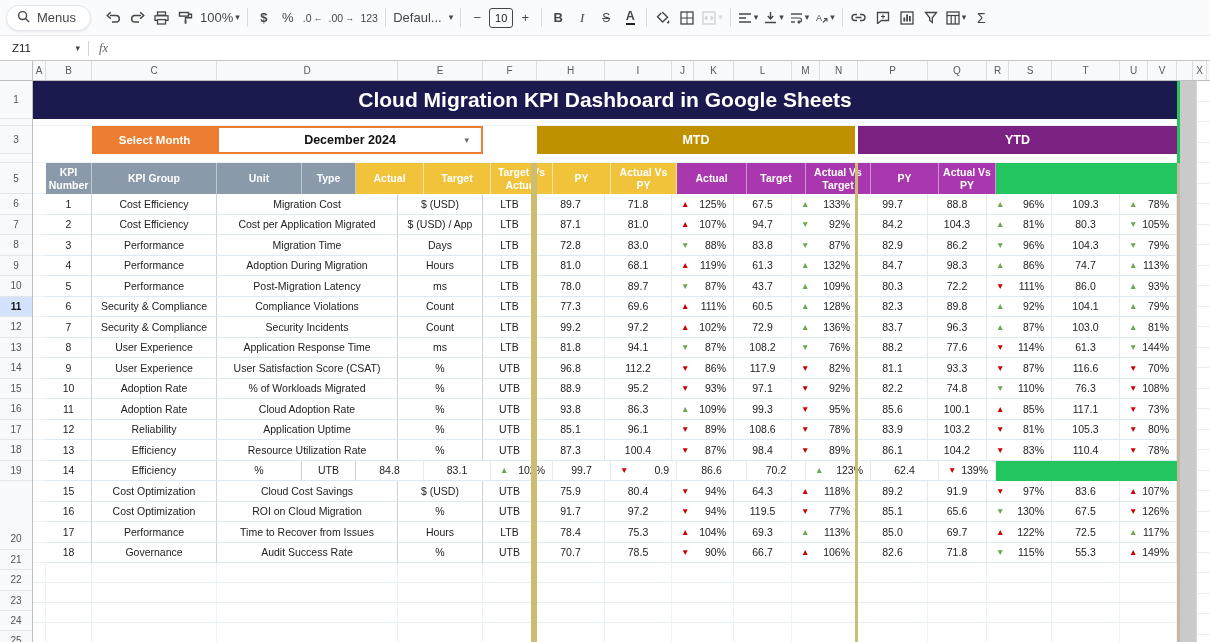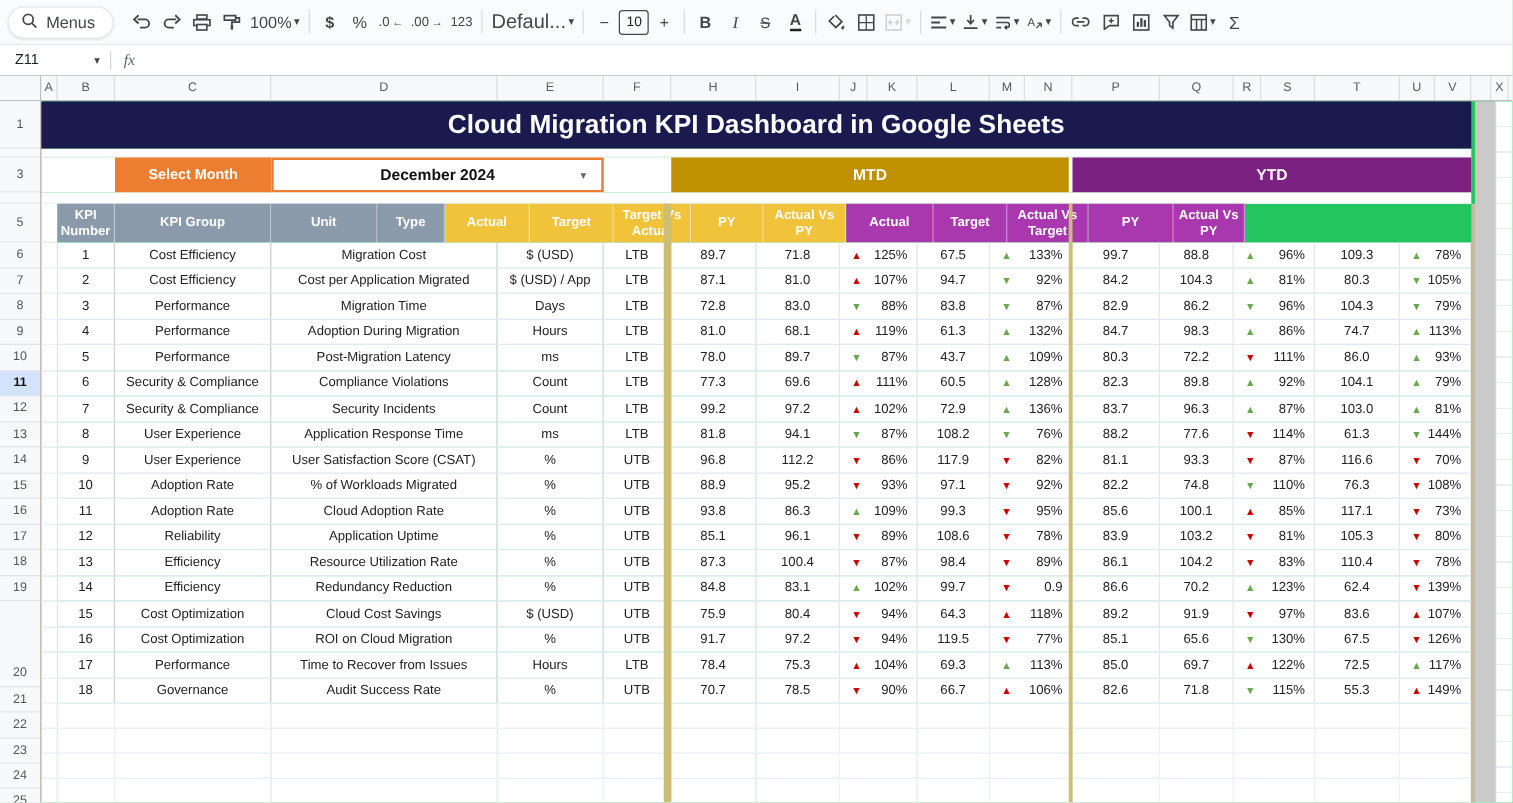--- a/index.html
+++ b/index.html
@@ -147,21 +147,21 @@
         <span>.0</span>
         <span style="font-size:9px">←</span>
       </div>
     <div class="tb small-num">
         <span>.00</span>
         <span style="font-size:9px">→</span>
       </div>
     <div class="tb small-num">123</div>
     <div class="sep"></div>
     <div class="tb" style="min-width:66px;justify-content:space-between">
-        <span style="font-size:16px">Defaul...</span>
+        <span style="font-size:13px">Defaul...</span>
         <span class="caret">▾</span>
       </div>
     <div class="sep"></div>
     <div class="tb">−</div>
     <div class="sizebox">10</div>
     <div class="tb">+</div>
     <div class="sep"></div>
     <div class="tb bld">B</div>
     <div class="tb it">I</div>
     <div class="tb strk">S</div>
@@ -763,21 +763,20 @@
     <div class="cell cmp w15">
               <span class="arr red">▼</span>
               <span class="pct">78%</span>
             </div>
   </div>
 
   <div class="trow">
     <div class="cell sp w0"></div>
     <div class="cell kpi w1">14</div>
     <div class="cell kpi w2">Efficiency</div>
-    <div class="cell kpi w3">Redundancy Reduction</div>
     <div class="cell kpi w4">%</div>
     <div class="cell kpi w5">UTB</div>
     <div class="cell num w6">84.8</div>
     <div class="cell num w7">83.1</div>
     <div class="cell cmp w8">
               <span class="arr green">▲</span>
               <span class="pct">102%</span>
             </div>
     <div class="cell num w9">99.7</div>
     <div class="cell cmp w10">

